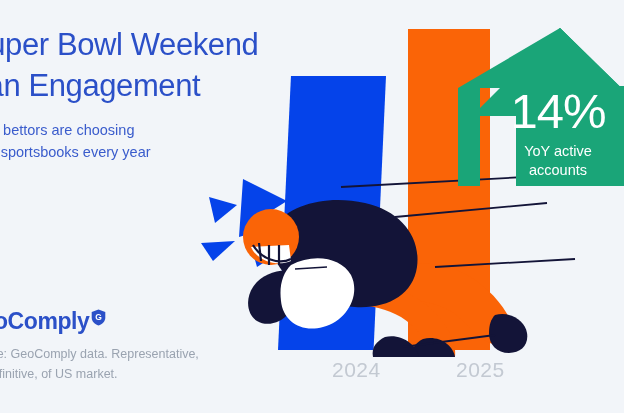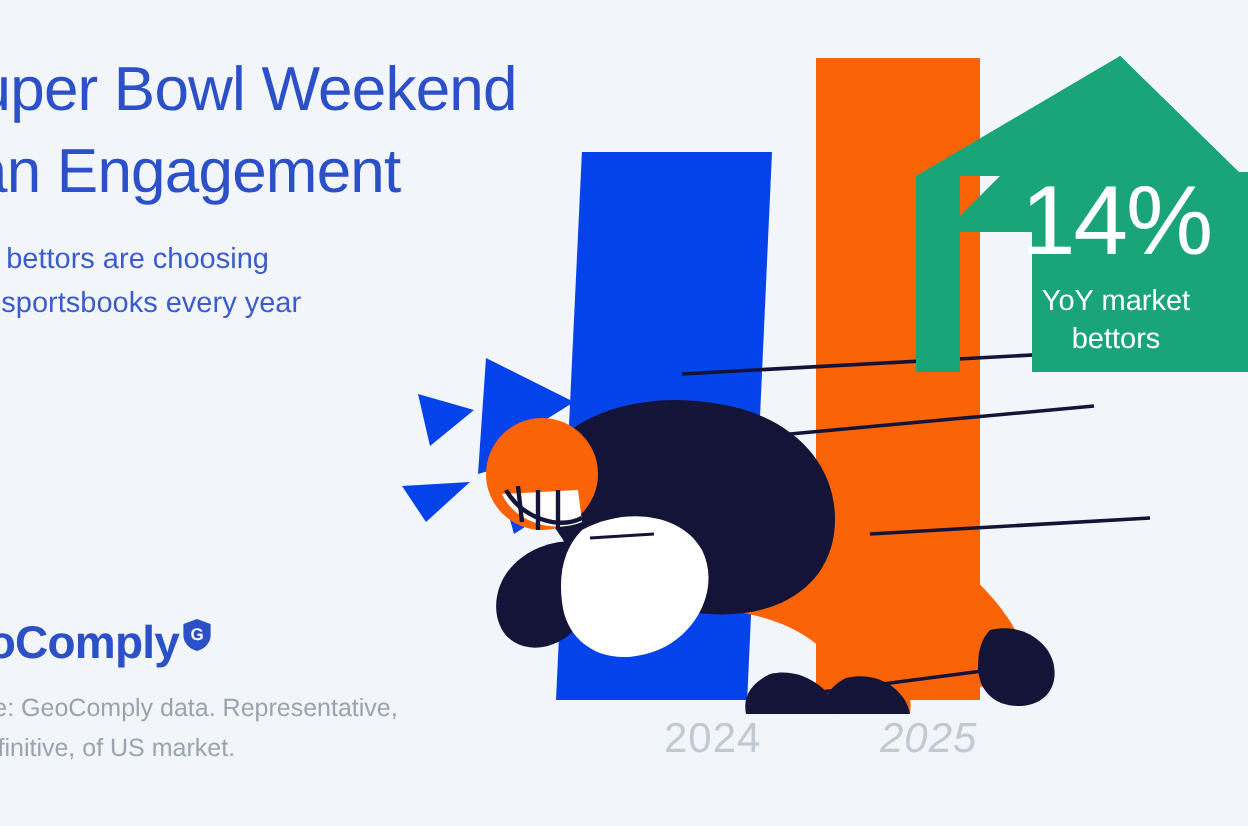--- a/index.html
+++ b/index.html
@@ -63,21 +63,21 @@
     position:absolute;
     top:358px;
     color:#c3c9d2;
     font-size:21px;
     font-weight:400;
     letter-spacing:0.5px;
     z-index:30;
     margin-left:28px;
   }
   #label-2024 { left:304px; }
-  #label-2025 { left:412px;font-style:italic; }
+  #label-2025 { left:428px; }
 
   
   #kpi-badge {
     position:absolute;
     left:458px; top:26px;
     width:190px; height:160px;
     z-index:25;
   }
   #kpi-badge svg { display:block; width:190px; height:160px; }
   #kpi-text {
@@ -170,22 +170,22 @@
     <svg viewBox="0 0 190 160" xmlns="http://www.w3.org/2000/svg" aria-hidden="true">
       <path d="M102 2 L190 88 L190 160 L68 160 L68 62 L22 62 L22 160 L0 160 L0 62 L102 2 Z" fill="#1aa578"></path>
       <path d="M102 2 L190 88 L190 160 L58 160 L58 60 L102 2 Z" fill="#1aa578"></path>
       <polygon points="102,2 190,90 14,90" fill="#1aa578"></polygon>
       <rect x="58" y="60" width="132" height="100" fill="#1aa578"></rect>
     </svg>
   </div>
   <div id="kpi-text">
     <span id="kpi-value">14%</span>
     <span id="kpi-caption">
-      <span>YoY market</span><br>
-      <span>bettors</span>
+      <span>YoY active</span><br>
+      <span>accounts</span>
     </span>
   </div>
 
   <div id="illustration">
     <svg viewBox="0 0 380 185" xmlns="http://www.w3.org/2000/svg" aria-hidden="true">
       <g>
         <polygon points="14,22 42,30 20,48" fill="#0543ea"></polygon>
         <polygon points="6,68 40,66 18,86" fill="#0543ea"></polygon>
         <polygon points="48,4 92,26 60,46 78,52 44,62" fill="#0543ea"></polygon>
         <polygon points="52,56 86,54 70,74 96,70 62,92" fill="#0543ea"></polygon>

